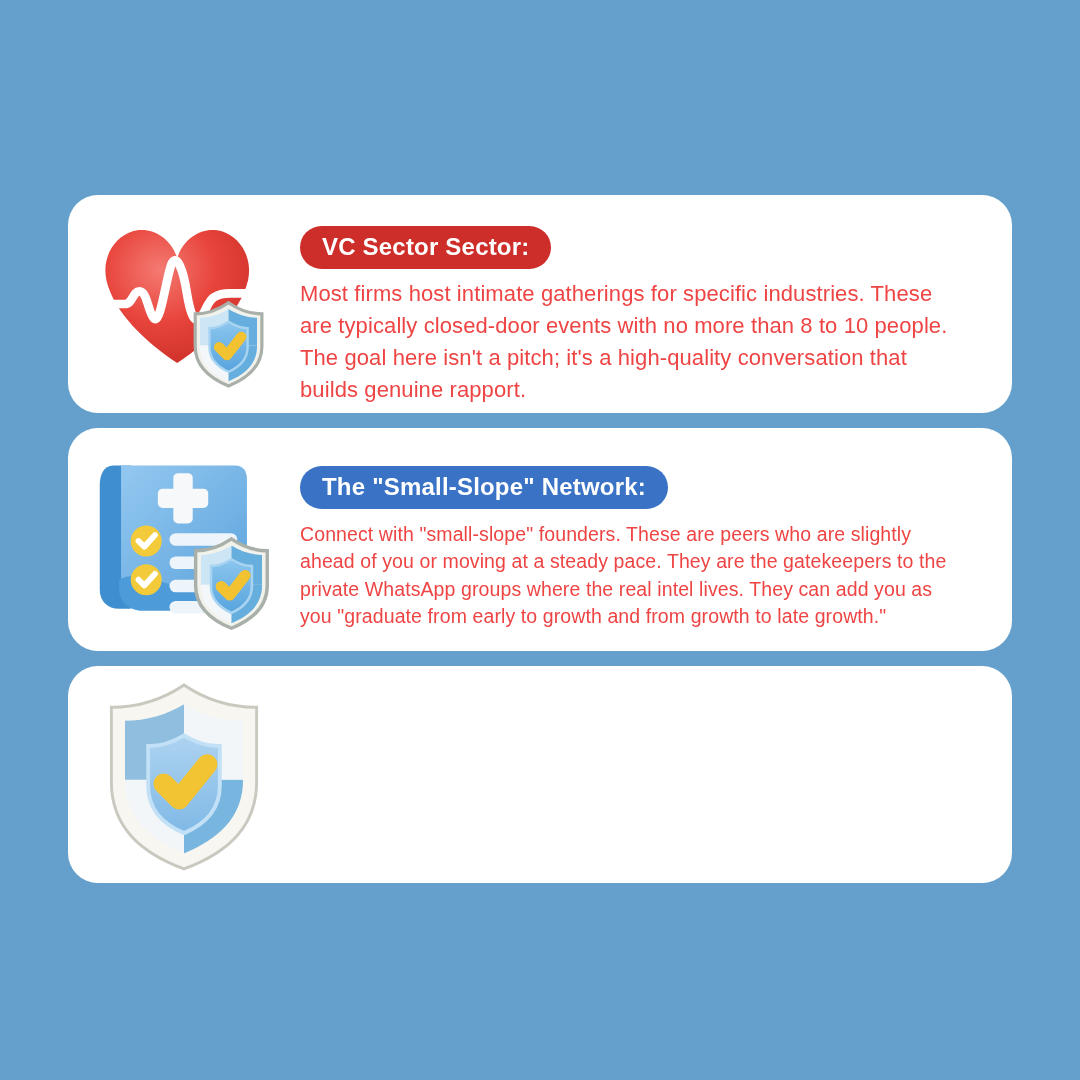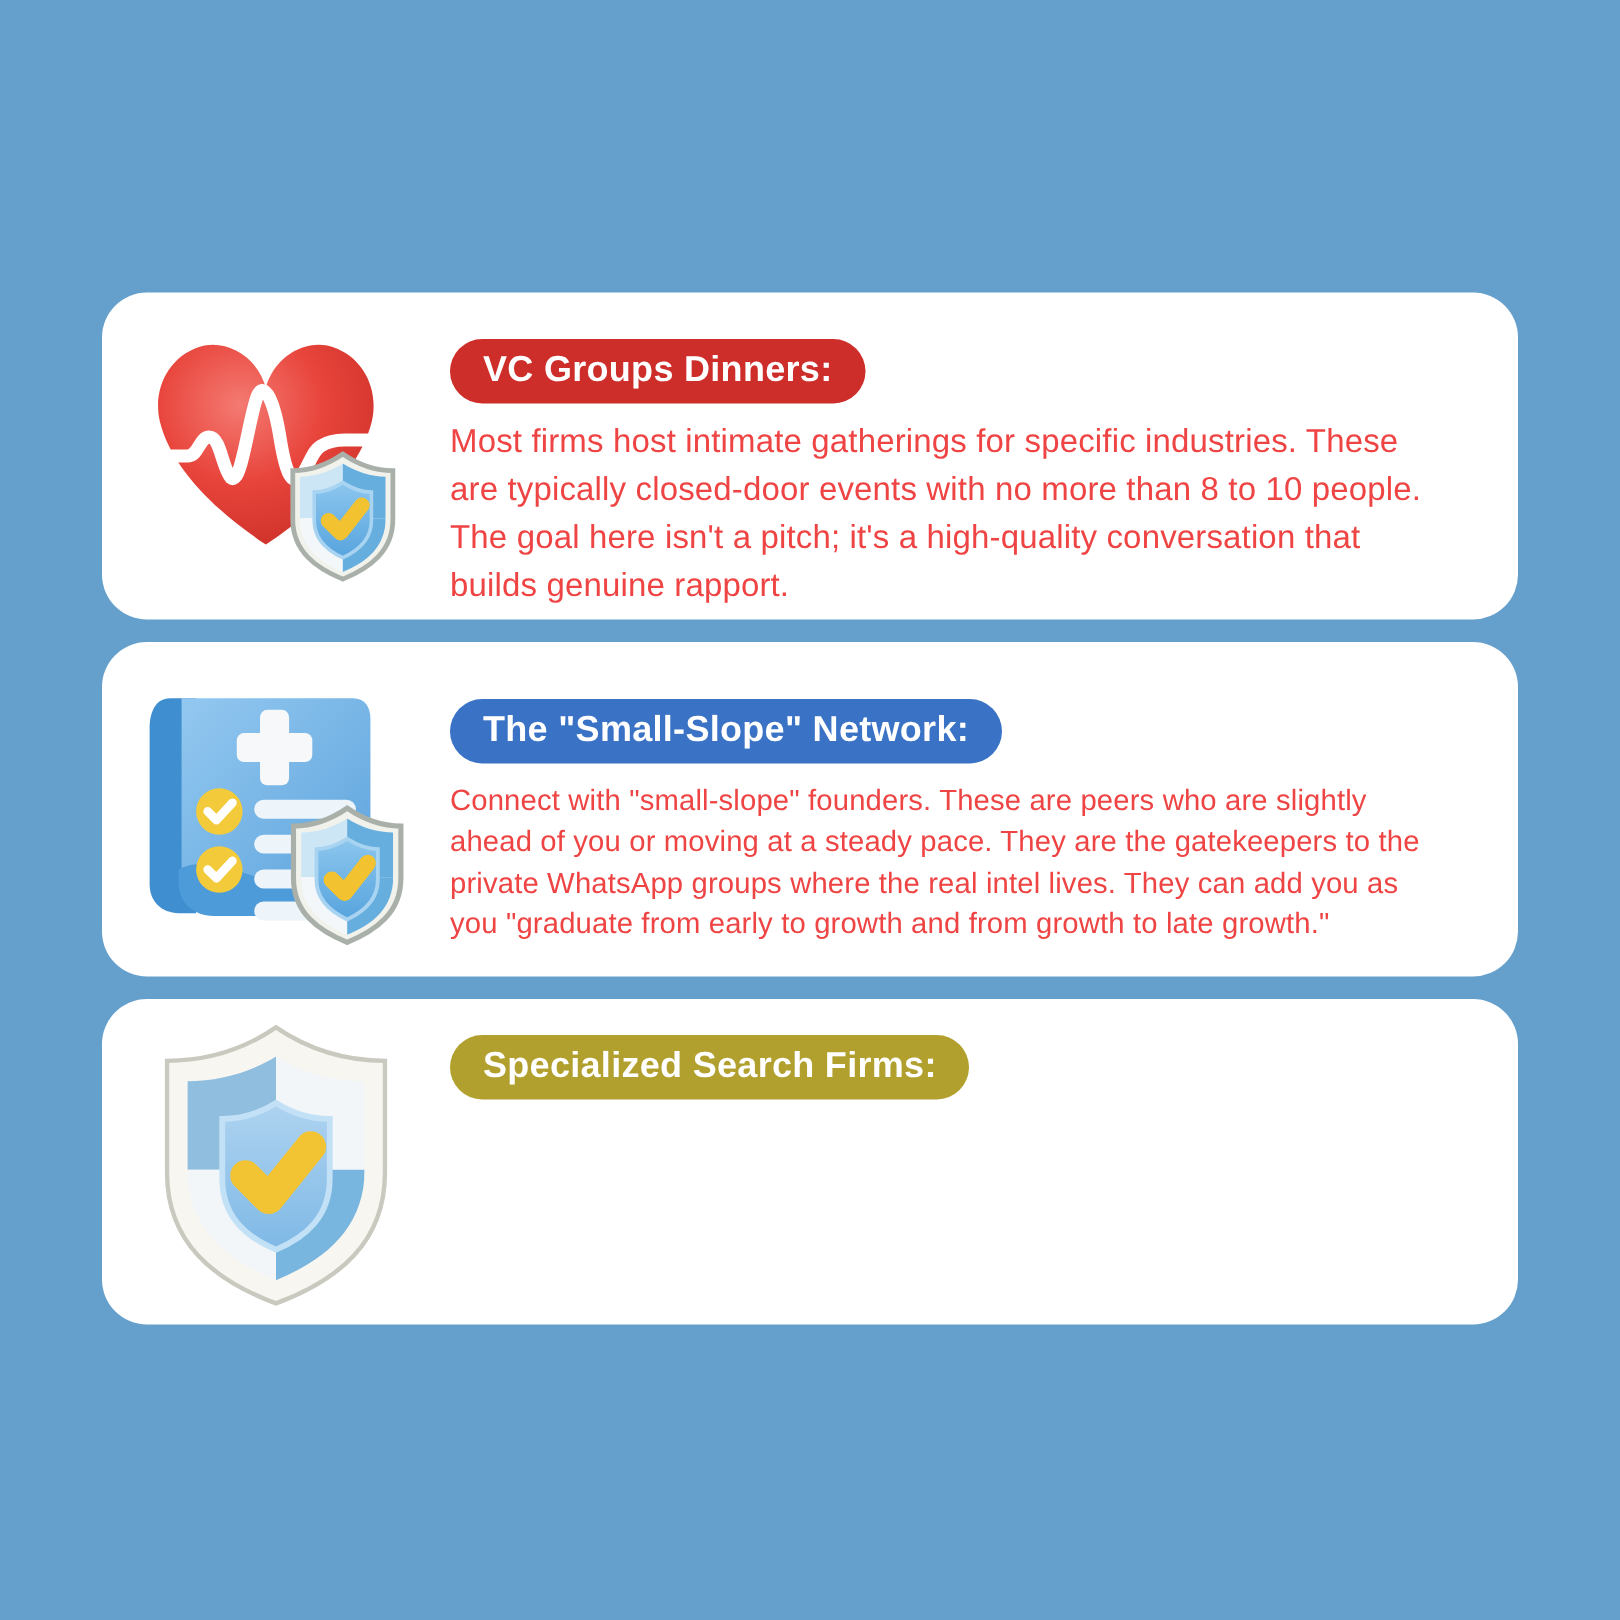--- a/index.html
+++ b/index.html
@@ -96,21 +96,21 @@
             <rect x="10" y="56" width="40" height="50" fill="#F4F7F9"></rect>
             <rect x="50" y="56" width="40" height="50" fill="#66AEDE"></rect>
           </g>
           <path d="M50 26 C58 31 66 34 74 34 L74 58 C74 74 63 83 50 89 C37 83 26 74 26 58 L26 34 C34 34 42 31 50 26 Z" fill="url(#shieldBlue1)" stroke="#A8D4F2" stroke-width="3"></path>
           <path d="M38 58 L48 68 L66 45" fill="none" stroke="#F2C230" stroke-width="13" stroke-linecap="round" stroke-linejoin="round"></path>
         </g>
       </svg>
     </div>
     <div class="content-col">
       <div class="badge" style="background-color: rgb(206, 46, 42);">
-        <span>VC Groups Dinners:</span>
+        <span>VC Sector Sector:</span>
       </div>
       <p class="body-text">Most firms host intimate gatherings for specific industries. These are typically closed-door events with no more than 8 to 10 people. The goal here isn't a pitch; it's a high-quality conversation that builds genuine rapport.</p>
     </div>
   </section>
 
   <section class="card card-2">
     <div class="icon-col">
       <svg width="184" height="184" viewBox="0 0 190 190" aria-hidden="true">
         <defs>
           <linearGradient id="docGrad" x1="0" y1="0" x2="1" y2="1">
@@ -193,19 +193,16 @@
           <rect x="30" y="104" width="65" height="84" fill="#F3F6F8"></rect>
           <rect x="95" y="104" width="65" height="84" fill="#79B6DF"></rect>
         </g>
 
         <path d="M95 58 C106 65 119 69 132 69 L132 110 C132 136 116 150 95 159 C74 150 58 136 58 110 L58 69 C71 69 84 65 95 58 Z" fill="url(#bigInnerShield)" stroke="#C2E0F6" stroke-width="4"></path>
 
         <path d="M74 108 L90 124 L119 88" fill="none" stroke="#F2C434" stroke-width="21" stroke-linecap="round" stroke-linejoin="round"></path>
       </svg>
     </div>
     <div class="content-col">
-      <div class="badge" style="background-color: rgb(178, 160, 46);">
-        <span>Specialized Search Firms:</span>
-      </div>
     </div>
   </section>
 
 </div>
 
 </body></html>

